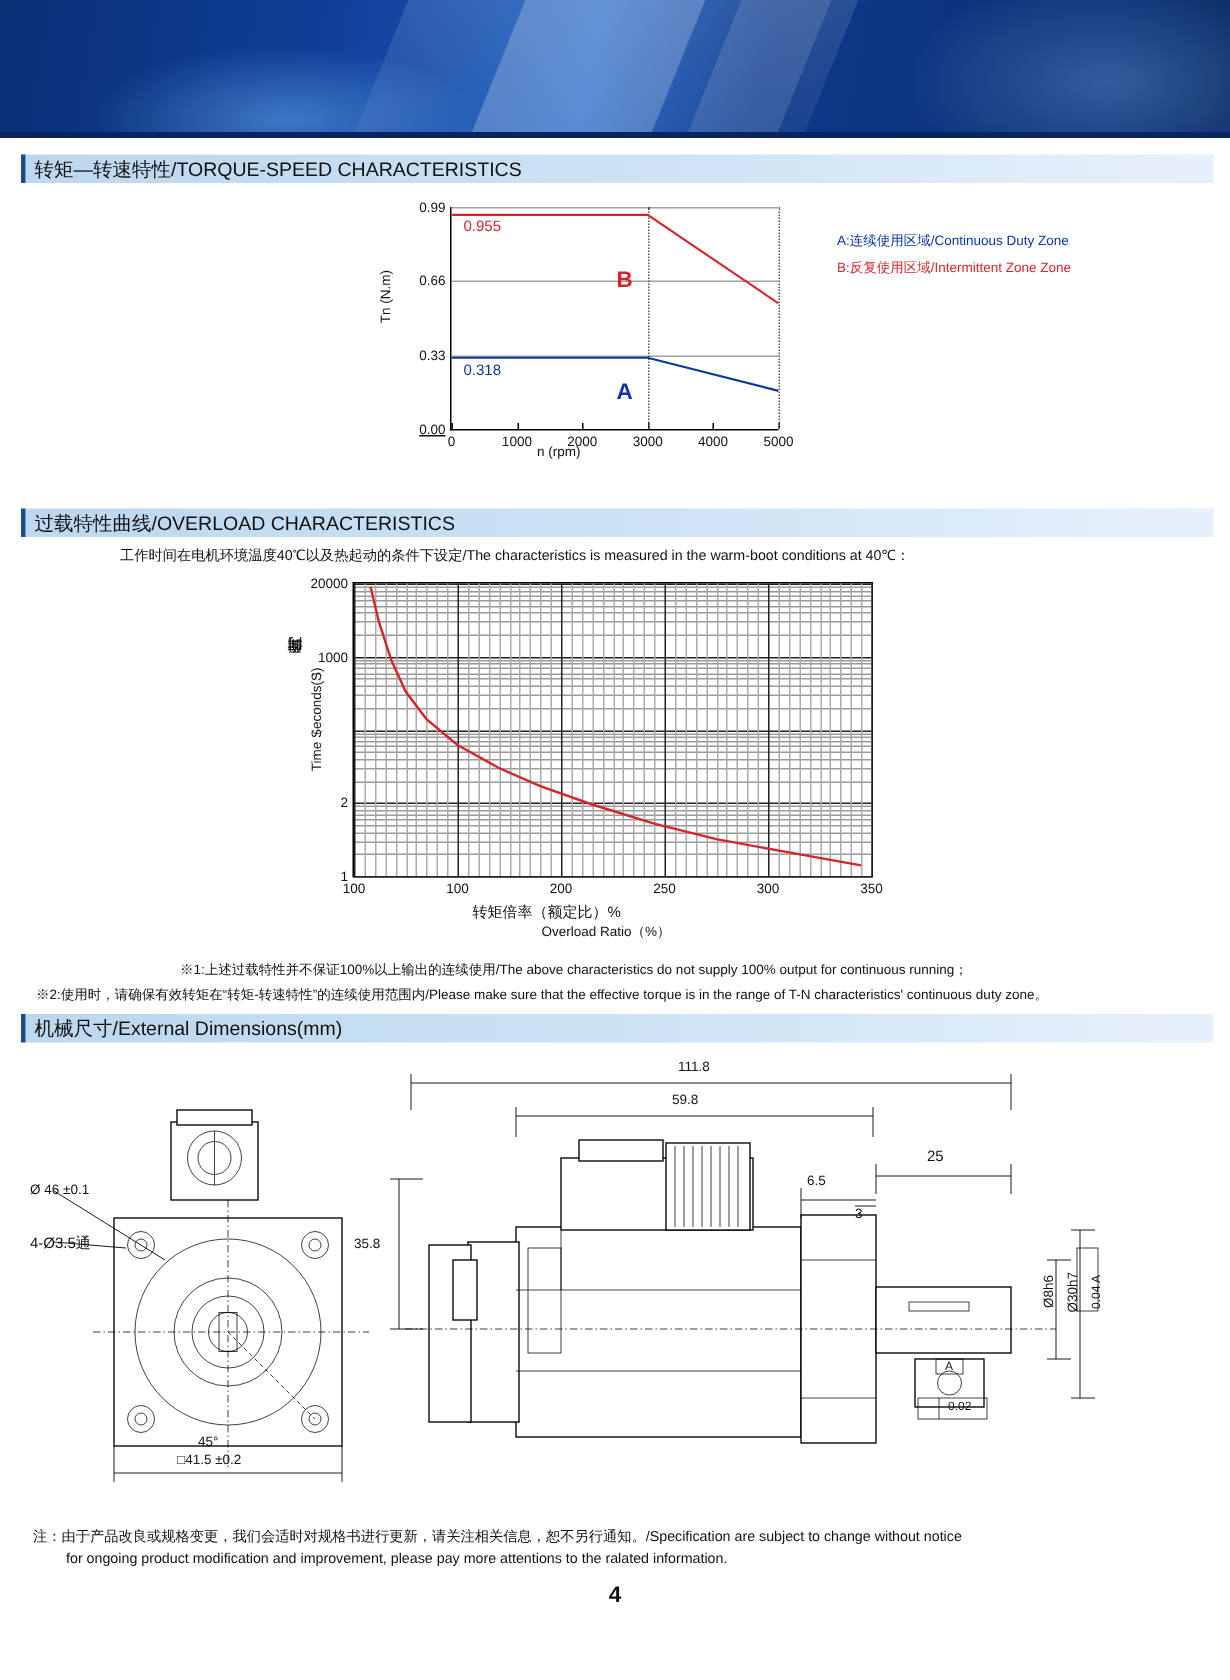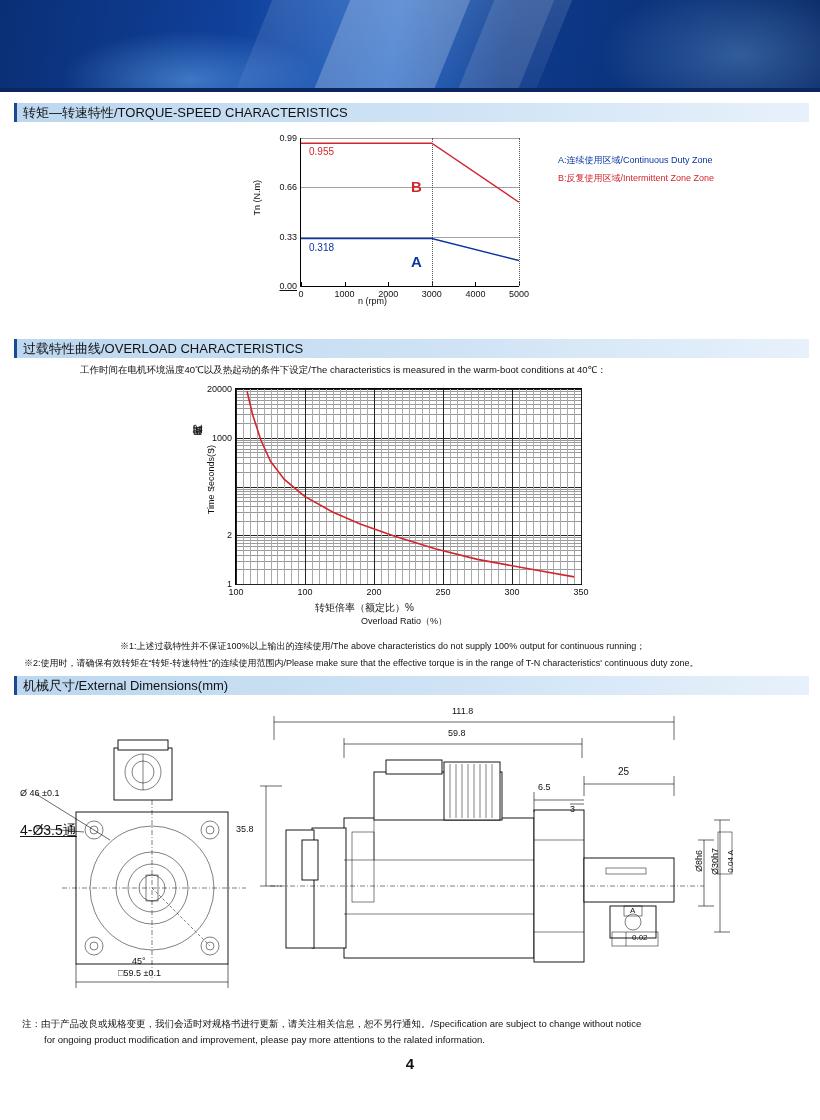--- a/index.html
+++ b/index.html
@@ -347,23 +347,23 @@
 
     <rect x="690" y="146" width="42" height="14" class="thin" transform="rotate(90 711 153)"></rect>
     <rect x="598" y="232" width="46" height="14" class="thin"></rect>
     <line x1="612" y1="232" x2="612" y2="246" class="thin"></line>
     <rect x="610" y="206" width="18" height="10" class="thin"></rect>
   </g>
 </svg>
 
   
   <div class="t" style="left:6px;top:88px;font-size:9px;">Ø 46 ±0.1</div>
-  <div class="t" style="left:6px;top:122px;font-size:14px;text-decoration:underline;">4-Ø3.5通</div>
+  <div class="t" style="left:6px;top:122px;font-size:10px;">4-Ø3.5通</div>
   <div class="t" style="left:118px;top:256px;font-size:9px;">45°</div>
-  <div class="t" style="left:104px;top:268px;font-size:9px;">□59.5 ±0.1</div>
+  <div class="t" style="left:104px;top:268px;font-size:9px;">□41.5 ±0.2</div>
   <div class="t" style="left:438px;top:6px;font-size:9px;">111.8</div>
   <div class="t" style="left:434px;top:28px;font-size:9px;">59.8</div>
   <div class="t" style="left:222px;top:124px;font-size:9px;">35.8</div>
   <div class="t" style="left:604px;top:66px;font-size:10px;">25</div>
   <div class="t" style="left:524px;top:82px;font-size:9px;">6.5</div>
   <div class="t" style="left:556px;top:104px;font-size:9px;">3</div>
   <div class="t" style="left:680px;top:150px;font-size:9px;writing-mode:vertical-rl;transform:rotate(180deg);">Ø8h6</div>
   <div class="t" style="left:696px;top:148px;font-size:9px;writing-mode:vertical-rl;transform:rotate(180deg);">Ø30h7</div>
   <div class="t" style="left:712px;top:150px;font-size:8px;writing-mode:vertical-rl;transform:rotate(180deg);">0.04 A</div>
   <div class="t" style="left:618px;top:233px;font-size:8px;">0.02</div>

